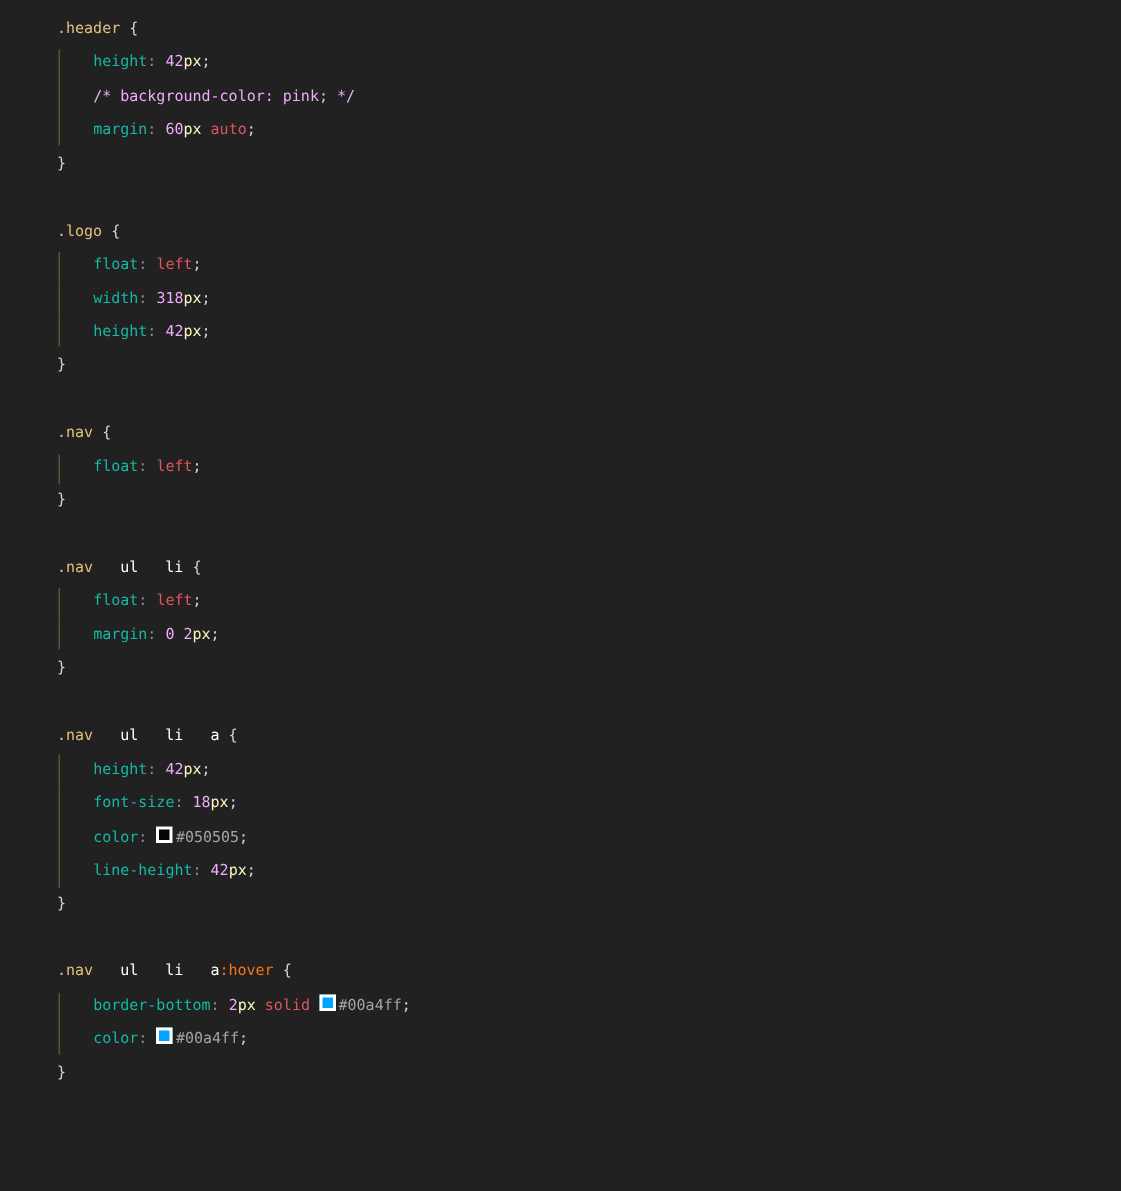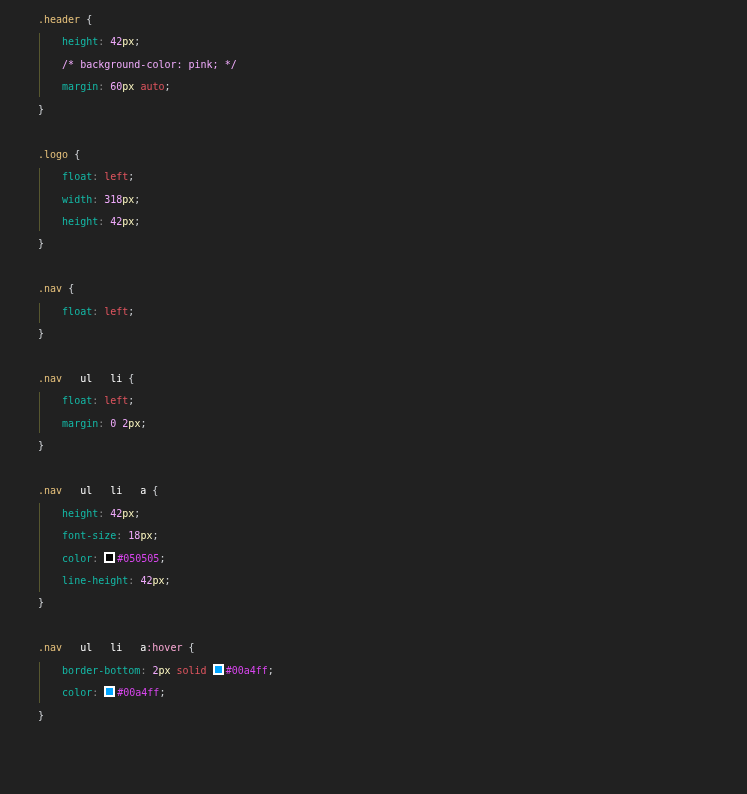--- a/index.html
+++ b/index.html
@@ -50,28 +50,28 @@
     bottom: 0;
     width: 1px;
     background: #57572f;
   }
   .line.guide-top::before { top: 2px; }
   .line.guide-bottom::before { bottom: 2px; }
 
   
   .sel        { color: #e5c07b; }  
   .tag        { color: #ffffff; margin-left: 12px; }  
-  .pseudo     { color: #f9a8d4; }  
+  .pseudo     { color: #f97316; }  
   .punc       { color: #d0d3d7; }  
   .prop       { color: #14b8a6; }  
   .colon      { color: #8c8c8c; }
   .num        { color: #f0abfc; }  
   .unit       { color: #fef9c3; }  
   .kw         { color: #e0555f; }  
-  .hex        { color: #d946ef; }  
+  .hex        { color: #a3a3a3; }  
   .cmt        { color: #f0abfc; }   */
   .ws         { color: transparent; }
 
   
   .swatch {
     display: inline-block;
     width: 11px;
     height: 11px;
     vertical-align: -1px;
     margin-right: 2px;

